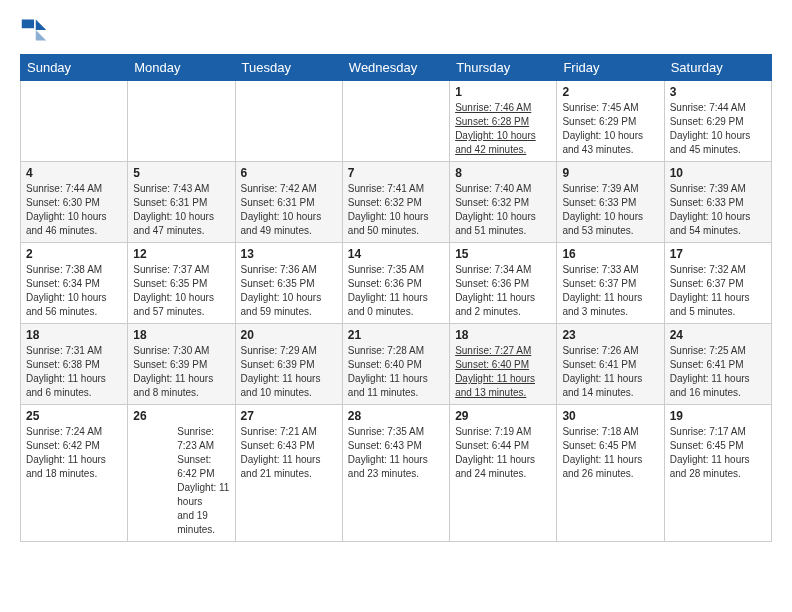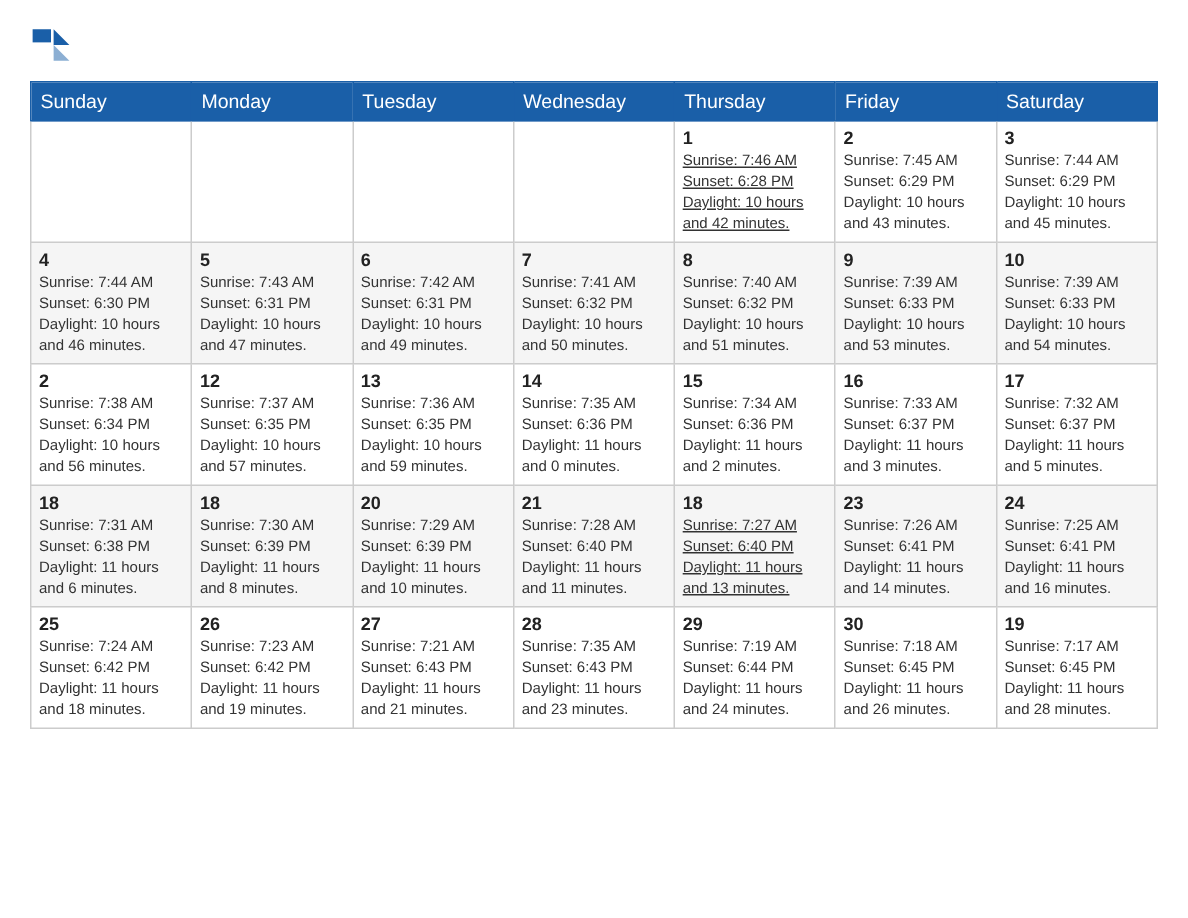--- a/index.html
+++ b/index.html
@@ -308,21 +308,21 @@
         <tr>
           <td>
             <span class="day-num">25</span>
             <div class="day-info" style="white-space: pre-line;">Sunrise: 7:24 AM
 Sunset: 6:42 PM
 Daylight: 11 hours
 and 18 minutes.</div>
           </td>
           <td>
             <span class="day-num">26</span>
-            <div class="day-info" style="white-space: pre-line;">Sunrise: 7:23 AM
+            <div class="day-info" style="white-space: pre-line; margin-left: 44px;">Sunrise: 7:23 AM
 Sunset: 6:42 PM
 Daylight: 11 hours
 and 19 minutes.</div>
           </td>
           <td>
             <span class="day-num">27</span>
             <div class="day-info" style="white-space: pre-line;">Sunrise: 7:21 AM
 Sunset: 6:43 PM
 Daylight: 11 hours
 and 21 minutes.</div>

